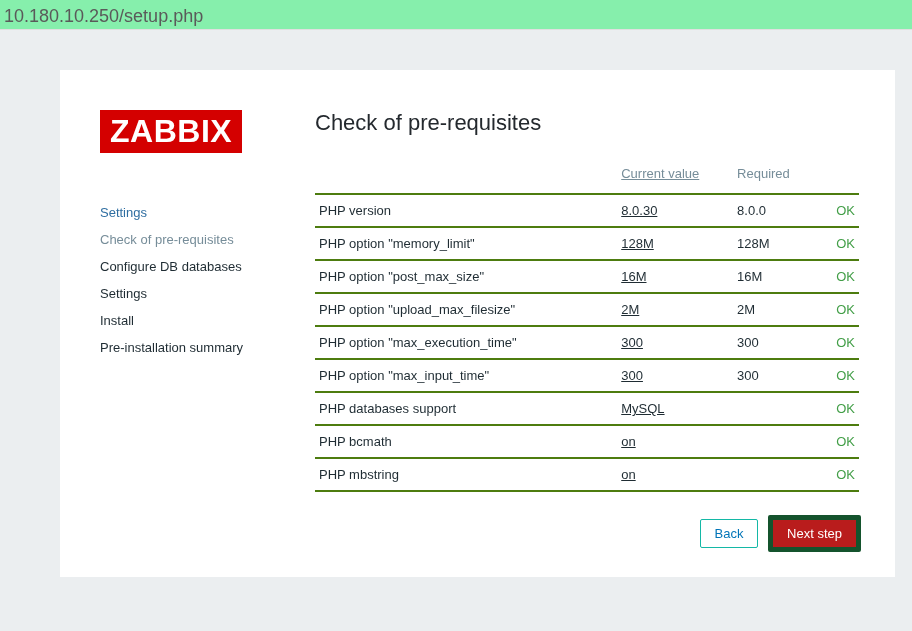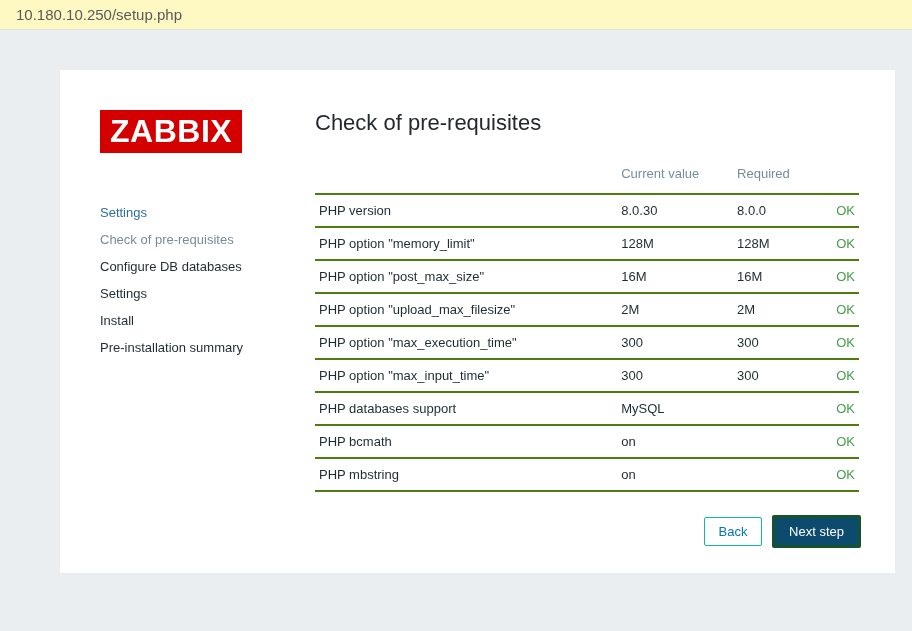--- a/index.html
+++ b/index.html
@@ -3,26 +3,26 @@
   <meta charset="utf-8">
   <style>
     * { margin: 0; padding: 0; box-sizing: border-box; }
     body {
       font-family: -apple-system, BlinkMacSystemFont, "Segoe UI", Arial, sans-serif;
       background: #ebeef0;
       font-size: 13px;
       color: #1f2c33;
     }
     .address-bar {
-      background: #fef9c3;
+      background: #86efac;
       height: 30px;
-      padding: 6px 16px;
+      padding: 6px 4px;
       border-bottom: 1px solid #e0e0e0;
       color: #5a5a5a;
-      font-size: 15px;
+      font-size: 18px;
     }
     .page-wrap {
       padding: 40px 0 0 60px;
     }
     .card {
       background: #fff;
       width: 835px;
       padding: 40px 30px 25px 0;
       position: relative;
     }
@@ -86,21 +86,21 @@
       padding: 8px 4px 12px 4px;
       font-size: 13px;
     }
     tbody td {
       padding: 8px 4px;
       border-top: 2px solid #4d7c0f;
       color: #1f2c33;
       font-size: 13px;
     }
     .col-name { width: 300px; }
-    .col-curr { width: 115px; }
+    .col-curr { width: 115px; text-decoration: underline; }
     .col-req { width: 90px; }
     .col-status { width: 35px; text-align: right; }
     .ok { color: #429e47; }
     .footer {
       margin-top: 22px;
       text-align: right;
       padding-right: 4px;
     }
     .btn {
       display: inline-block;
@@ -110,23 +110,23 @@
       cursor: pointer;
       margin-left: 6px;
       border: 1px solid transparent;
     }
     .btn-secondary {
       background: #fff;
       border: 1px solid #14b8a6;
       color: #0275b8;
     }
     .btn-primary {
-      background: #0c4a6e;
+      background: #b91c1c;
       color: #fff;
-      border: 3px solid #14532d;
+      border: 5px solid #14532d;
     }
   </style>
 </head>
 <body>
 
 <div class="address-bar">
   <span>10.180.10.250/setup.php</span>
 </div>
 
 <div class="page-wrap">

